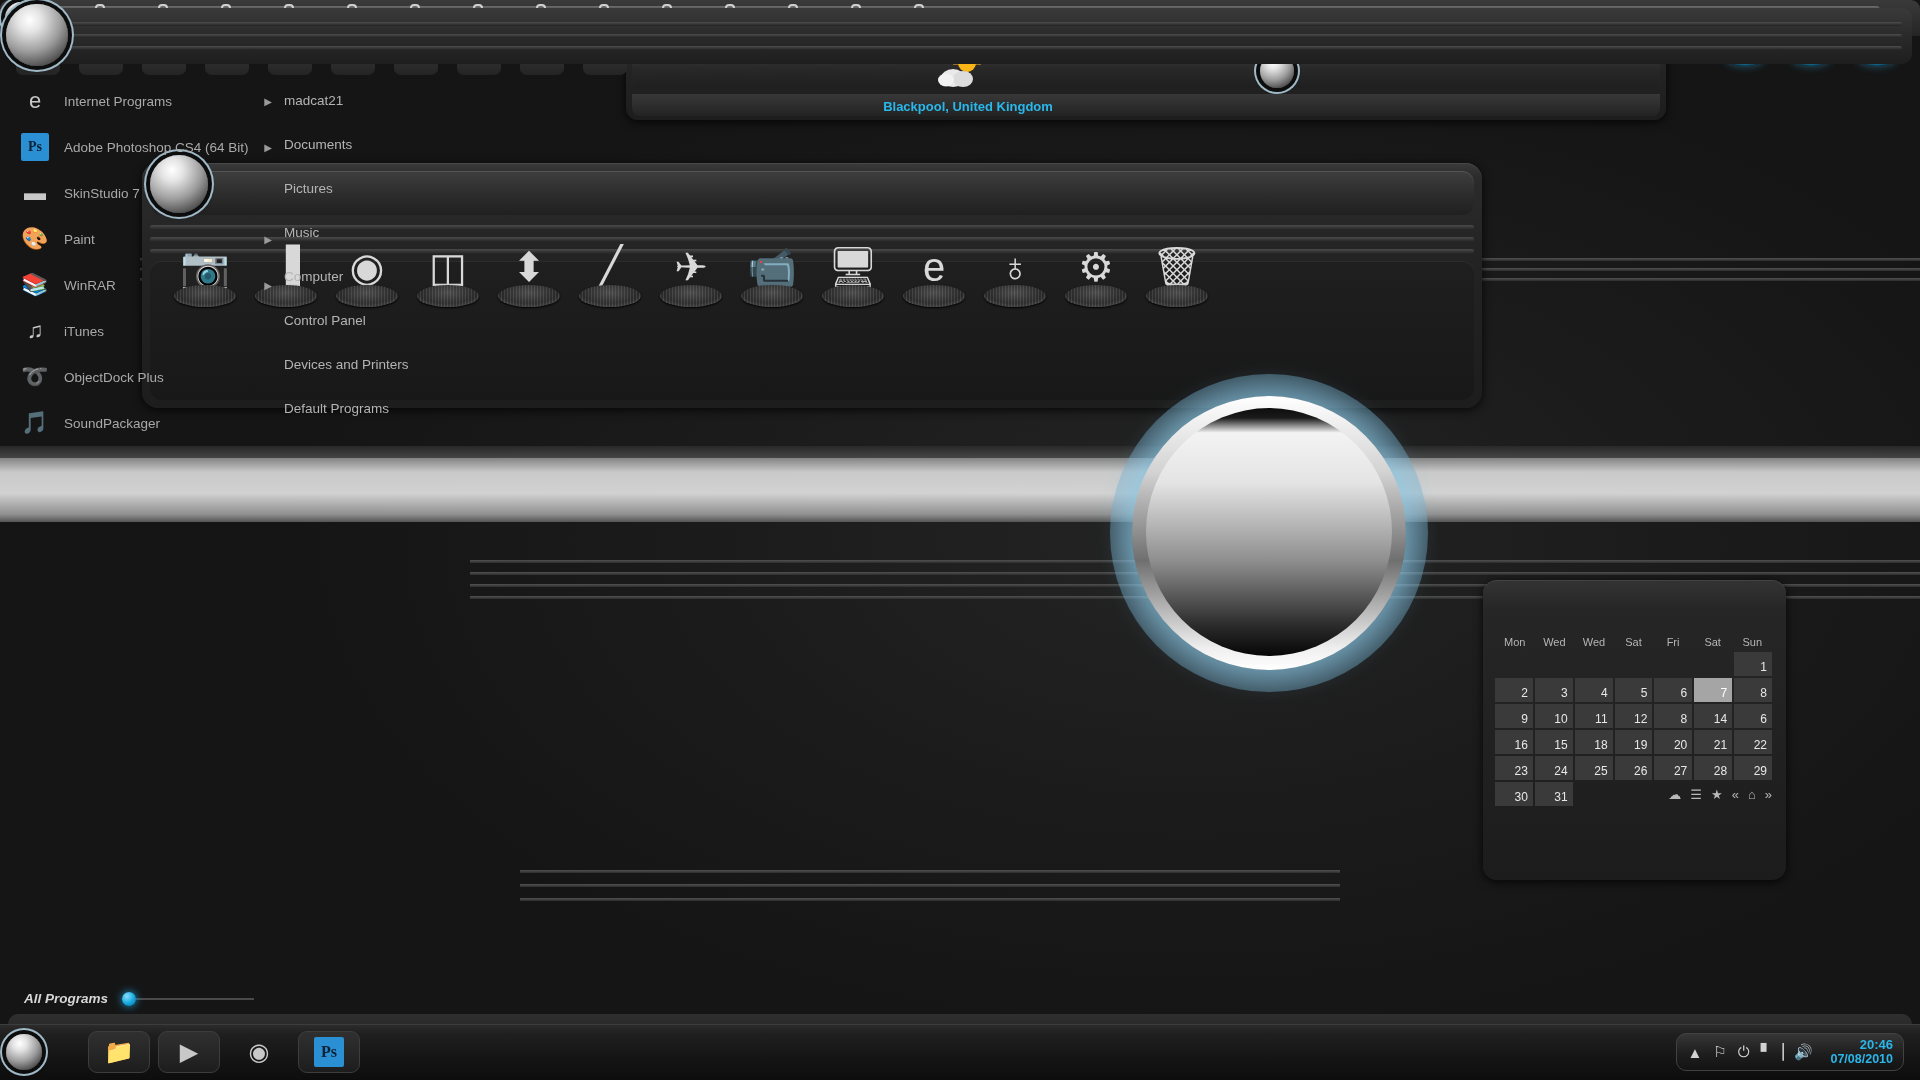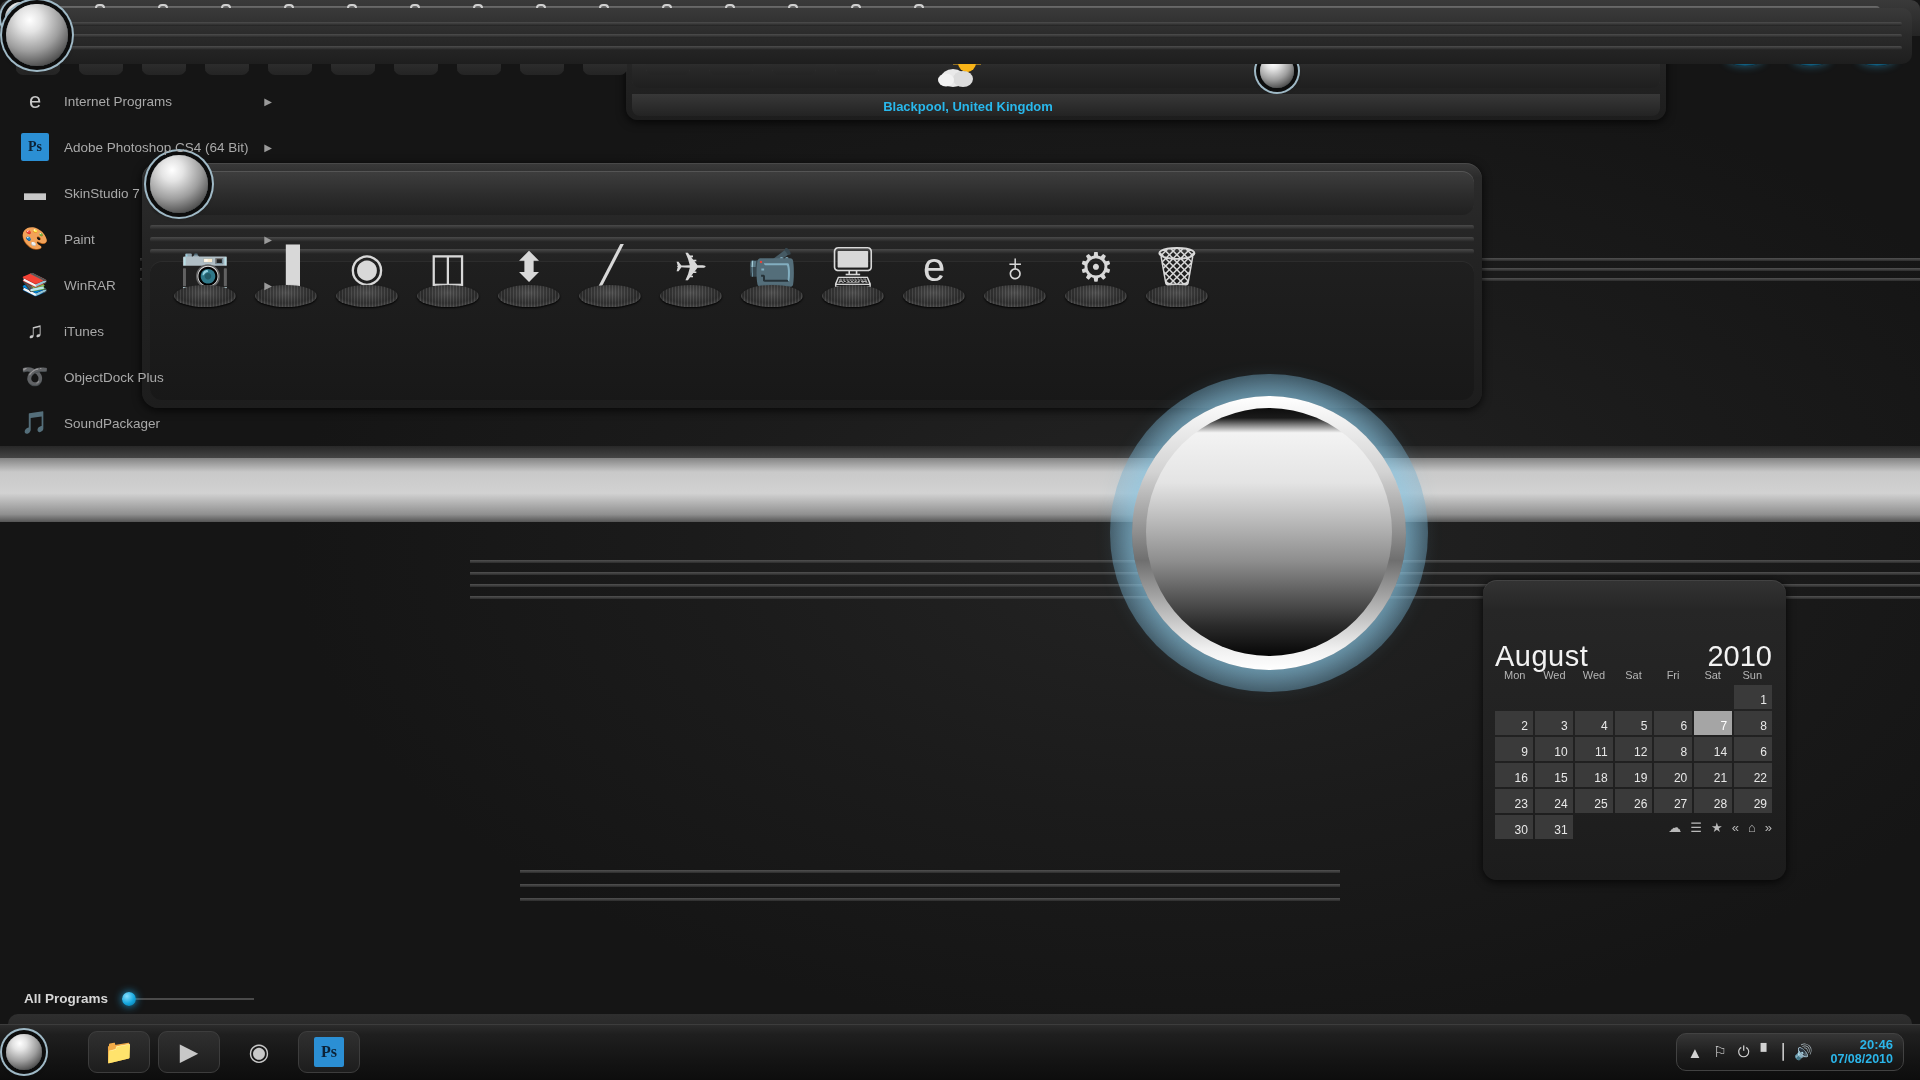--- a/index.html
+++ b/index.html
@@ -201,21 +201,21 @@
   .sm-item { height:46px; display:flex; align-items:center; cursor:pointer; }
   .sm-item .ico { width:38px; height:34px; display:flex; align-items:center; justify-content:center;
     font-size:22px; margin-right:10px; flex:0 0 38px; }
   .sm-item .lbl { font-size:13.5px; color:#a9a9a9; flex:1; }
   .sm-item .arr { color:#9a9a9a; font-size:10px; margin-right:4px; }
 
   #sm-right { position:absolute; left:284px; top:78px; width:170px; }
   .sm-ritem { height:44px; display:flex; align-items:center; cursor:pointer;
     font-size:13.5px; color:#b4b4b4; }
 
-  #sm-allprog { position:absolute; left:24px; bottom:74px; width:230px; display:flex; align-items:center; }
+  #sm-allprog { position:absolute; left:24px; bottom:74px; width:230px; display:flex; align-items:center;font-style:italic; }
   #sm-allprog .ap-label { font-size:13.5px; color:#d6d6d6; font-weight:bold; margin-right:14px; }
   #sm-allprog .ap-track { position:relative; flex:1; height:2px; background:#4a4a4a; }
   #sm-allprog .ap-knob { position:absolute; left:0; top:-6px; width:14px; height:14px; border-radius:50%;
     background:radial-gradient(circle at 35% 30%, #86e0ff, #14a6dd 55%, #0a6e98 100%);
     box-shadow:0 0 8px rgba(30,170,230,.9); }
 
   #sm-footer { position:absolute; left:8px; right:8px; bottom:6px; height:60px; border-radius:10px;
     background:linear-gradient(to bottom,#2f2f2f,#212121 50%,#161616);
     display:flex; align-items:center; padding:0 14px; gap:14px; }
   #sm-search { position:relative; width:248px; height:26px; border-radius:13px;
@@ -385,24 +385,20 @@
   <div class="w-sun">Sunset: 8:58:00 PM</div>
 </div>
 
 <div id="big-orb">
   <div class="ring"></div>
   <div class="core"></div>
 </div>
 
 <div class="panel" id="cal-window">
   <div id="cal-inner">
-    <div class="cal-head">
-      <span class="cal-month">August</span>
-      <span class="cal-year">2010</span>
-    </div>
     <div class="cal-dow" id="cal-dow">
         <span>Mon</span>
         <span>Wed</span>
         <span>Wed</span>
         <span>Sat</span>
         <span>Fri</span>
         <span>Sat</span>
         <span>Sun</span>
       </div>
     <div class="cal-grid" id="cal-grid">
@@ -595,20 +591,30 @@
         <span class="arr"></span>
       </div>
       <div class="sm-item">
         <span class="ico">
           <span>🎵</span>
         </span>
         <span class="lbl">SoundPackager</span>
         <span class="arr"></span>
       </div>
     </div>
+  <div id="sm-right">
+      <div class="sm-ritem">madcat21</div>
+      <div class="sm-ritem">Documents</div>
+      <div class="sm-ritem">Pictures</div>
+      <div class="sm-ritem">Music</div>
+      <div class="sm-ritem">Computer</div>
+      <div class="sm-ritem">Control Panel</div>
+      <div class="sm-ritem">Devices and Printers</div>
+      <div class="sm-ritem">Default Programs</div>
+    </div>
 
   <div id="sm-allprog">
     <span class="ap-label">All Programs</span>
     <span class="ap-track">
       <span class="ap-knob"></span>
     </span>
   </div>
 
   <div id="sm-footer">
     <div id="sm-search">

